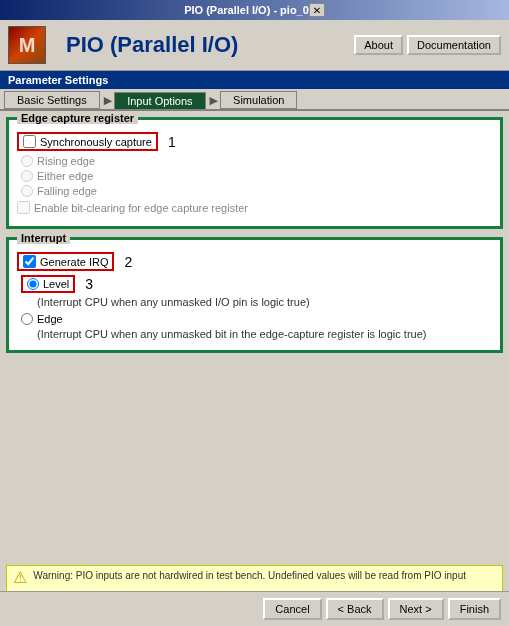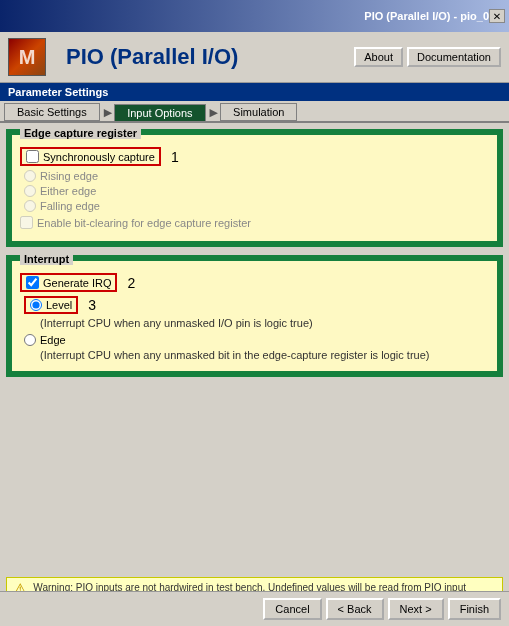--- a/index.html
+++ b/index.html
@@ -9,24 +9,24 @@
       font-family: 'Tahoma', 'Arial', sans-serif;
       font-size: 11px;
       background: #d4d0c8;
       overflow: hidden;
     }
 
     
     .title-bar {
       background: linear-gradient(to right, #0a246a, #a6b8e0);
       color: white;
-      height: 32px;
-      display: flex;
-      align-items: center;
-      justify-content: flex-end;
+      height: 20px;
+      display: flex;
+      align-items: center;
+      justify-content: center;
       padding: 0 4px;
       font-size: 11px;
       font-weight: bold;
     }
     .title-bar-text { color: white; }
     .title-bar-close {
       background: #d4d0c8;
       border: 1px solid #888;
       width: 16px;
       height: 14px;
@@ -110,22 +110,22 @@
     
     .main-content {
       background: #d4d0c8;
       padding: 6px;
       height: calc(626px - 20px - 52px - 22px - 26px - 52px);
       overflow-y: auto;
     }
 
     
     .group-box {
-      border: 6px solid #15803d;
-      background: #fef9c3;
+      border: 3px solid #15803d;
+      background: #ffffff;
       margin-bottom: 8px;
       padding: 4px 8px 8px 8px;
       position: relative;
     }
     .group-box-title {
       position: absolute;
       top: -8px;
       left: 8px;
       background: #d4d0c8;
       padding: 0 4px;

